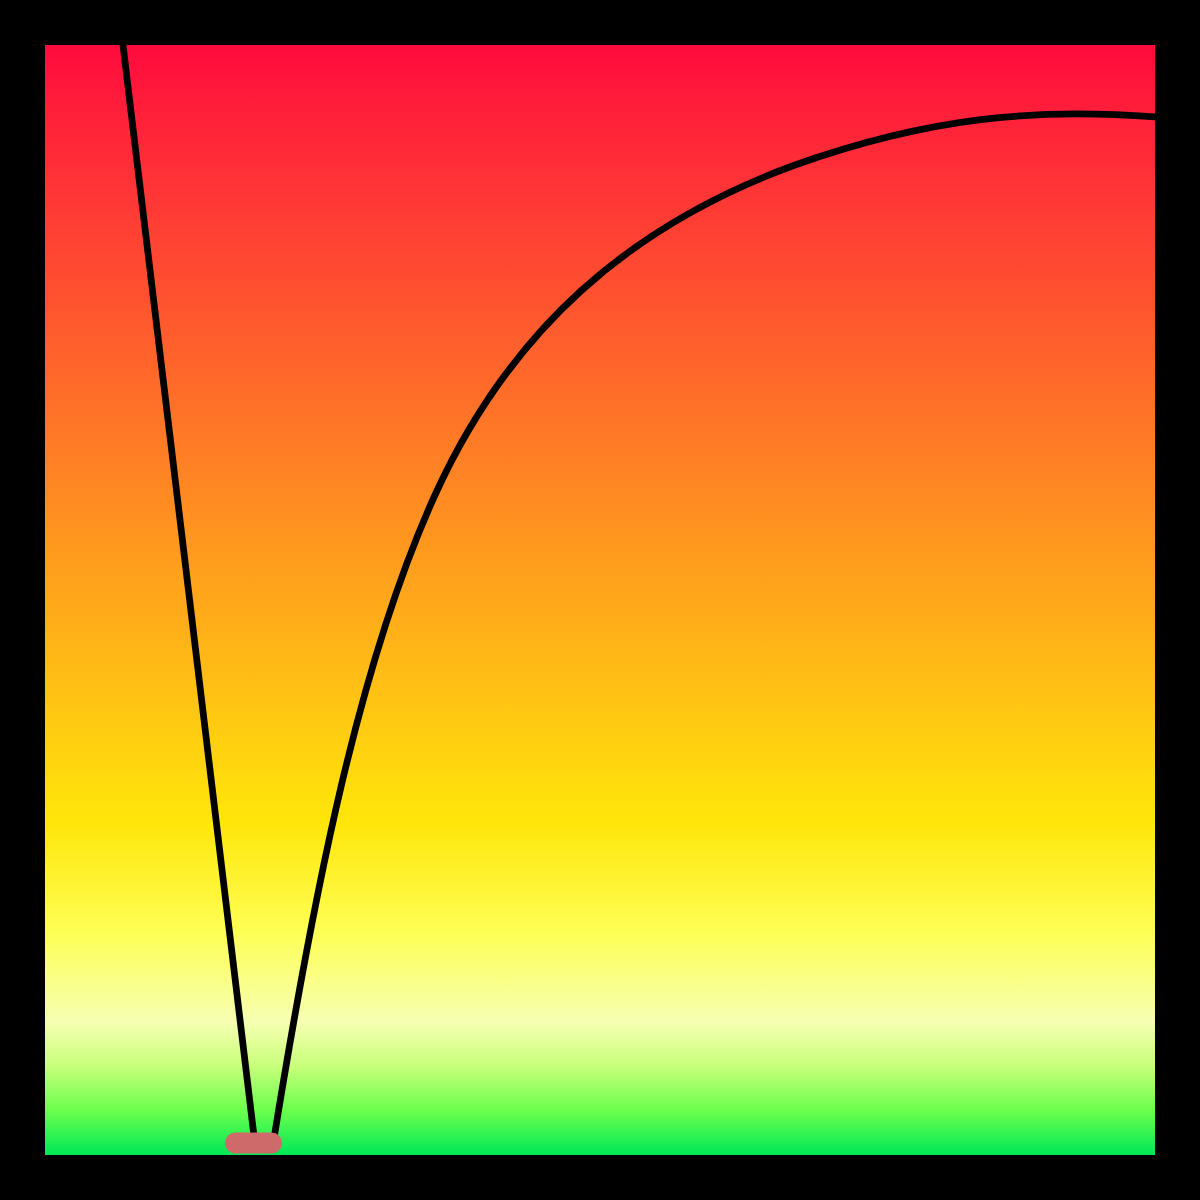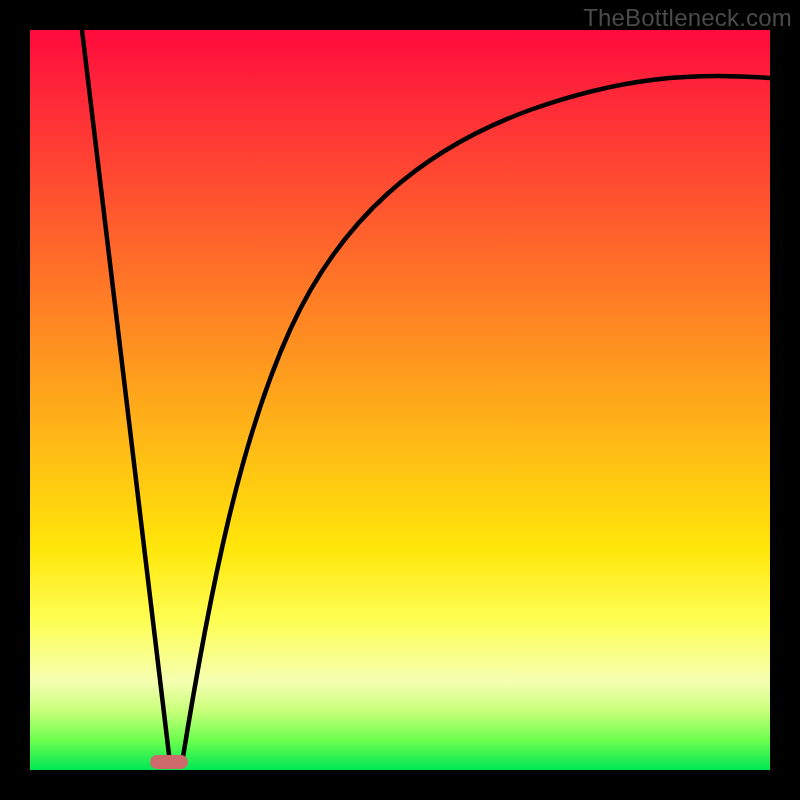--- a/index.html
+++ b/index.html
@@ -77,14 +77,13 @@
 
       <path d="M 152 733
                C 180 560, 210 410, 260 300
                C 310 190, 390 120, 500 80
                C 590 48, 660 42, 740 48" stroke="#000" stroke-width="4.5" fill="none" stroke-linecap="round"></path>
     </svg>
 
     <div class="marker" style="left:120px;top:725px;width:38px;height:14px;"></div>
   </div>
 
-  <div class="watermark">TheBottleneck.com</div>
 </div>
 
 </body></html>

